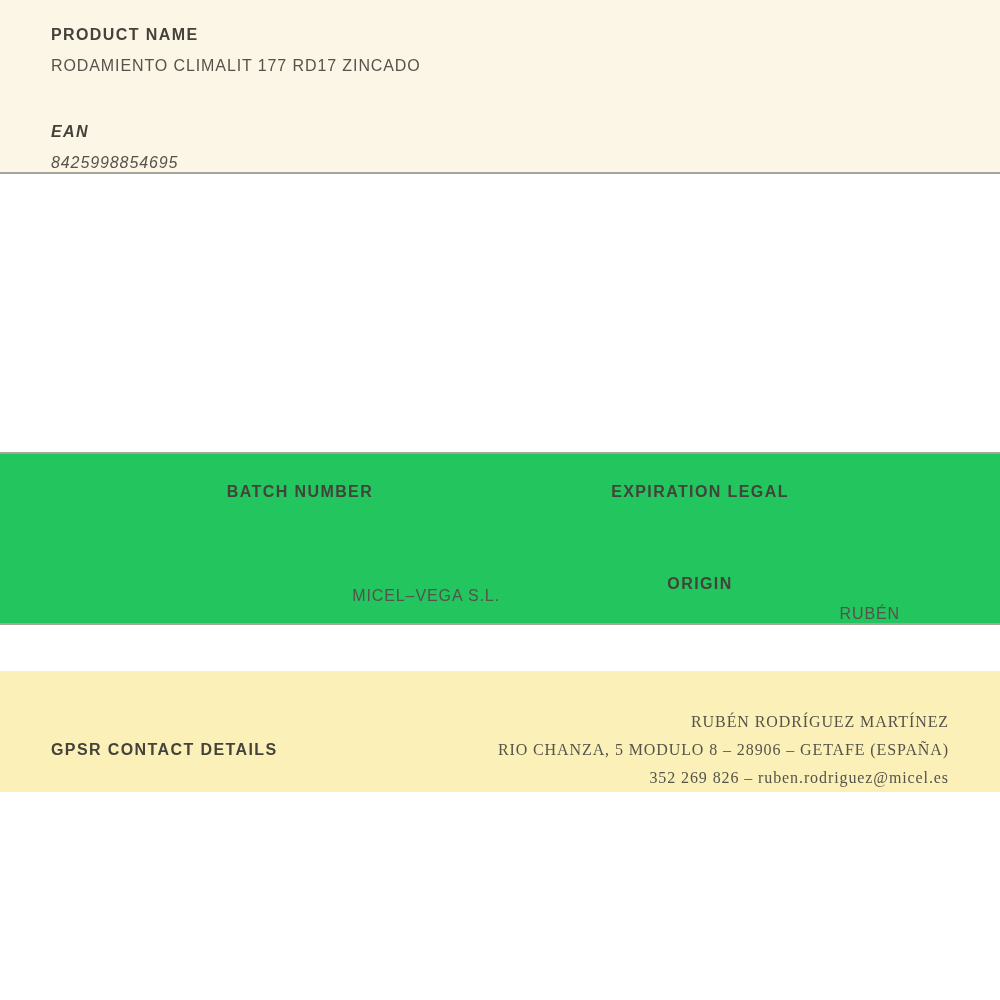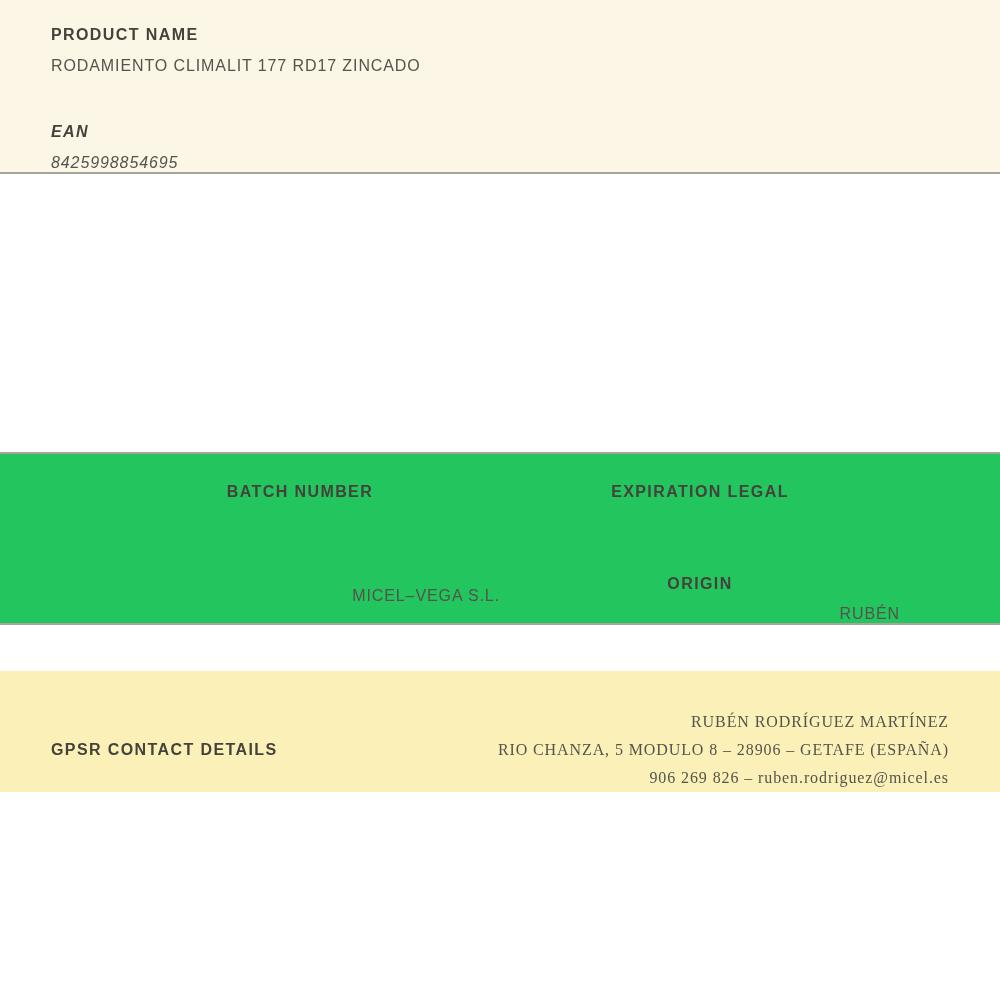--- a/index.html
+++ b/index.html
@@ -130,17 +130,17 @@
         <div class="field-value">RUBÉN</div>
       </div>
     </div>
   </div>
 
   <div class="section-gpsr">
     <div class="field-label">GPSR CONTACT DETAILS</div>
     <div class="gpsr-right">
       <div class="field-value value-line">RUBÉN RODRÍGUEZ MARTÍNEZ</div>
       <div class="field-value value-line">RIO CHANZA, 5 MODULO 8 – 28906 – GETAFE (ESPAÑA)</div>
-      <div class="field-value value-line">906 269 826 – ruben.rodriguez@micel.es</div>
+      <div class="field-value value-line">352 269 826 – ruben.rodriguez@micel.es</div>
     </div>
   </div>
 
 </div>
 
 </body></html>

